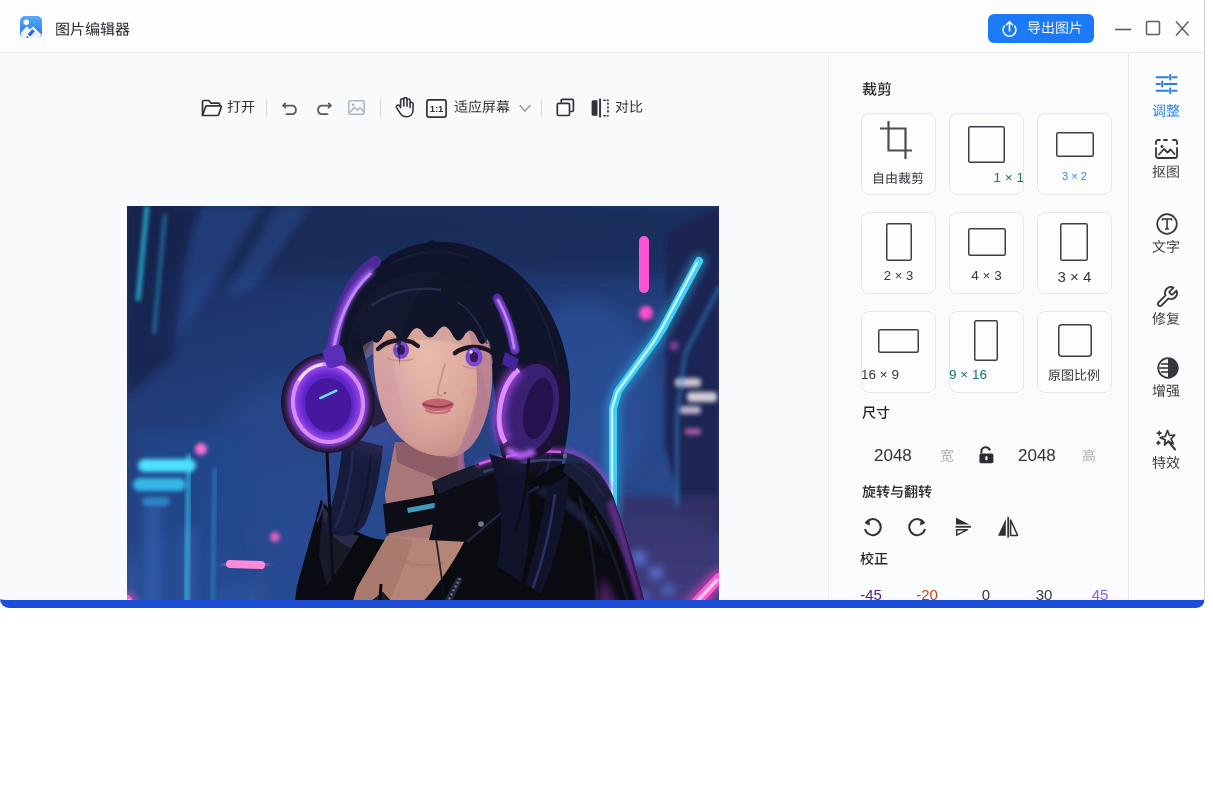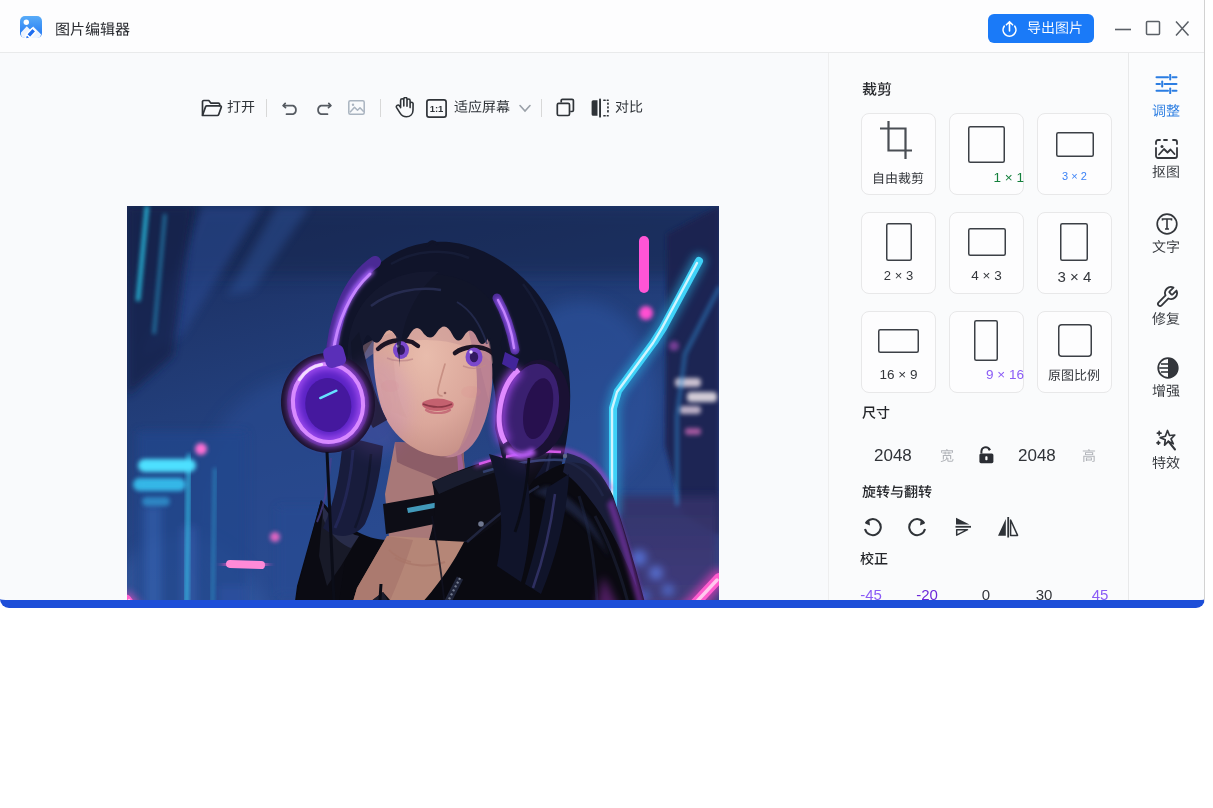--- a/index.html
+++ b/index.html
@@ -402,25 +402,25 @@
       <rect x="0.75" y="0.75" width="36.5" height="26.5" rx="1.5" fill="#fdfdfe" stroke="#3c4046" stroke-width="1.5"></rect>
     </svg>
     <div class="abs" style="left:949px;top:268px;width:75px;text-align:center;font-size:13.5px;color:#34373c">4 × 3</div>
     <svg class="abs" style="left:1060px;top:223px" width="28" height="38">
       <rect x="0.75" y="0.75" width="26.5" height="36.5" rx="1.5" fill="#fdfdfe" stroke="#3c4046" stroke-width="1.5"></rect>
     </svg>
     <div class="abs" style="left:1037px;top:268px;width:75px;text-align:center;font-size:15px;color:#34373c">3 × 4</div>
     <svg class="abs" style="left:878px;top:329px" width="41" height="24">
       <rect x="0.75" y="0.75" width="39.5" height="22.5" rx="1.5" fill="#fdfdfe" stroke="#3c4046" stroke-width="1.5"></rect>
     </svg>
-    <div class="abs" style="left:861px;top:367px;width:75px;text-align:center;font-size:13.5px;color:#34373c">16 × 9</div>
+    <div class="abs" style="left:861px;top:367px;width:75px;font-size:13.5px;color:#34373c">16 × 9</div>
     <svg class="abs" style="left:974px;top:320px" width="24" height="41">
       <rect x="0.75" y="0.75" width="22.5" height="39.5" rx="1.5" fill="#fdfdfe" stroke="#3c4046" stroke-width="1.5"></rect>
     </svg>
-    <div class="abs" style="left:949px;top:367px;width:75px;text-align:right;font-size:13.5px;color:#8b5cf6">9 × 16</div>
+    <div class="abs" style="left:949px;top:367px;width:75px;text-align:left;font-size:13.5px;color:#0f766e">9 × 16</div>
     <svg class="abs" style="left:1058px;top:324px" width="34" height="33">
       <rect x="0.75" y="0.75" width="32.5" height="31.5" rx="3" fill="#fdfdfe" stroke="#3c4046" stroke-width="1.5"></rect>
     </svg>
     <svg style="position:absolute;left:1048px;top:369px;overflow:visible" width="53" height="15">
       <path transform="translate(0,10.9)" d="M4.8 -5.2H10.2V-4.0H4.8ZM4.8 -7.2H10.2V-6.0H4.8ZM9.1 -2.1C9.9 -1.3 10.9 -0.1 11.4 0.5L12.2 0.1C11.7 -0.6 10.6 -1.8 9.9 -2.6ZM4.8 -2.6C4.2 -1.7 3.4 -0.7 2.6 -0.1C2.8 0.1 3.2 0.3 3.4 0.5C4.2 -0.2 5.1 -1.3 5.7 -2.3ZM1.7 -10.2V-6.5C1.7 -4.5 1.6 -1.7 0.5 0.3C0.7 0.4 1.1 0.6 1.3 0.8C2.5 -1.3 2.7 -4.4 2.7 -6.5V-9.3H12.3V-10.2ZM6.9 -9.2C6.8 -8.8 6.6 -8.3 6.4 -7.9H3.8V-3.2H7.0V-0.1C7.0 0.1 7.0 0.2 6.8 0.2C6.6 0.2 5.9 0.2 5.1 0.2C5.3 0.4 5.4 0.8 5.4 1.0C6.4 1.0 7.1 1.0 7.5 0.9C7.9 0.7 8.0 0.5 8.0 -0.0V-3.2H11.2V-7.9H7.4C7.6 -8.3 7.8 -8.6 8.0 -9.0Z M17.9 -3.6C18.9 -3.4 20.2 -3.0 21.0 -2.6L21.4 -3.2C20.6 -3.6 19.3 -4.0 18.3 -4.2ZM16.6 -2.0C18.4 -1.8 20.6 -1.2 21.9 -0.8L22.3 -1.5C21.0 -1.9 18.8 -2.4 17.0 -2.6ZM14.1 -10.3V1.0H15.0V0.5H23.9V1.0H24.9V-10.3ZM15.0 -0.4V-9.5H23.9V-0.4ZM18.4 -9.2C17.7 -8.1 16.6 -7.1 15.5 -6.5C15.7 -6.3 16.0 -6.0 16.2 -5.9C16.6 -6.1 17.0 -6.4 17.4 -6.8C17.8 -6.4 18.3 -6.0 18.8 -5.6C17.7 -5.1 16.4 -4.7 15.3 -4.5C15.4 -4.3 15.6 -3.9 15.7 -3.7C17.0 -4.0 18.4 -4.5 19.6 -5.1C20.7 -4.6 21.9 -4.1 23.2 -3.8C23.3 -4.1 23.5 -4.4 23.7 -4.6C22.6 -4.8 21.4 -5.1 20.4 -5.6C21.4 -6.3 22.2 -7.0 22.7 -7.9L22.2 -8.2L22.0 -8.2H18.7C18.9 -8.4 19.0 -8.7 19.2 -8.9ZM17.9 -7.3 18.0 -7.4H21.4C20.9 -6.9 20.3 -6.4 19.6 -6.0C18.9 -6.4 18.3 -6.9 17.9 -7.3Z M27.6 0.9C27.9 0.7 28.4 0.5 32.0 -0.7C31.9 -0.9 31.9 -1.3 31.9 -1.6L28.7 -0.7V-5.9H31.9V-6.9H28.7V-10.8H27.7V-0.9C27.7 -0.3 27.4 -0.0 27.1 0.1C27.3 0.3 27.5 0.7 27.6 0.9ZM32.9 -10.9V-1.1C32.9 0.3 33.3 0.7 34.5 0.7C34.8 0.7 36.3 0.7 36.5 0.7C37.9 0.7 38.1 -0.2 38.2 -2.8C38.0 -2.9 37.6 -3.1 37.3 -3.2C37.2 -0.8 37.1 -0.2 36.5 -0.2C36.1 -0.2 34.9 -0.2 34.6 -0.2C34.1 -0.2 33.9 -0.4 33.9 -1.1V-4.9C35.4 -5.7 36.9 -6.7 38.1 -7.7L37.2 -8.5C36.5 -7.7 35.2 -6.7 33.9 -5.9V-10.9Z M48.0 -9.4V-2.1H48.8V-9.4ZM50.1 -10.9V-0.3C50.1 -0.1 50.0 -0.0 49.8 0.0C49.6 0.0 48.9 0.0 48.1 -0.0C48.3 0.3 48.4 0.7 48.5 0.9C49.4 0.9 50.1 0.9 50.5 0.8C50.9 0.6 51.0 0.3 51.0 -0.3V-10.9ZM43.7 -3.8C44.1 -3.4 44.7 -3.0 45.0 -2.6C44.4 -1.3 43.6 -0.3 42.7 0.3C42.9 0.5 43.2 0.8 43.3 1.1C45.3 -0.3 46.7 -3.1 47.1 -7.2L46.6 -7.3L46.4 -7.3H44.7C44.9 -8.0 45.1 -8.6 45.2 -9.3H47.4V-10.2H42.9V-9.3H44.2C43.8 -7.2 43.2 -5.3 42.2 -4.0C42.5 -3.8 42.8 -3.5 43.0 -3.4C43.6 -4.2 44.1 -5.2 44.4 -6.4H46.1C46.0 -5.3 45.7 -4.4 45.4 -3.5C45.0 -3.8 44.6 -4.2 44.2 -4.4ZM41.8 -10.9C41.2 -9.0 40.4 -7.1 39.4 -5.9C39.6 -5.6 39.8 -5.1 39.9 -4.9C40.2 -5.3 40.6 -5.8 40.8 -6.3V1.0H41.8V-8.1C42.1 -9.0 42.4 -9.8 42.6 -10.7Z" fill="#34373c"></path>
     </svg>
     <svg style="position:absolute;left:862px;top:406px;overflow:visible" width="29" height="16">
       <path transform="translate(0,11.8)" d="M2.4 -11.2V-7.2C2.4 -4.9 2.2 -1.8 0.4 0.3C0.7 0.5 1.3 1.0 1.5 1.2C3.1 -0.6 3.6 -3.3 3.8 -5.5H7.1C8.0 -2.2 9.6 0.1 12.6 1.1C12.8 0.7 13.2 0.2 13.5 -0.1C10.8 -0.9 9.3 -2.9 8.5 -5.5H12.2V-11.2ZM3.8 -9.9H10.8V-6.8H3.8V-7.2Z M16.2 -5.7C17.2 -4.6 18.3 -3.1 18.7 -2.2L19.9 -2.9C19.4 -3.9 18.3 -5.3 17.3 -6.4ZM22.7 -11.8V-8.9H14.7V-7.6H22.7V-0.7C22.7 -0.4 22.5 -0.2 22.2 -0.2C21.8 -0.2 20.6 -0.2 19.4 -0.3C19.6 0.1 19.9 0.8 20.0 1.2C21.5 1.2 22.6 1.2 23.2 0.9C23.8 0.7 24.1 0.3 24.1 -0.7V-7.6H27.3V-8.9H24.1V-11.8Z" fill="#24262a"></path>
     </svg>
     <div class="abs" style="left:874px;top:446px;width:70px;font-size:17px;color:#303338">2048</div>
@@ -454,22 +454,22 @@
 <path d="M3.7 13.7 L14.5 13.7 L3.7 19.2 Z" fill="none" stroke="#2f3338" stroke-width="1.5" stroke-linejoin="round"></path>
 </svg>
     <svg class="abs" style="left:997px;top:516px" width="22" height="22" viewBox="0 0 22 22">
 <path d="M8.8 3 L8.8 19.8 L1 19.8 Z" fill="#2f3338"></path>
 <line x1="11.2" y1="1" x2="11.2" y2="21.5" stroke="#2f3338" stroke-width="1.8"></line>
 <path d="M13.6 19.4 L13.6 4 L20.6 19.4 Z" fill="none" stroke="#2f3338" stroke-width="1.5" stroke-linejoin="round"></path>
 </svg>
     <svg style="position:absolute;left:860px;top:552px;overflow:visible" width="29" height="16">
       <path transform="translate(0,11.8)" d="M10.0 -7.8C10.9 -6.9 12.0 -5.6 12.4 -4.8L13.4 -5.6C12.9 -6.5 11.8 -7.6 10.9 -8.5ZM8.0 -11.5C8.4 -11.0 8.8 -10.3 9.0 -9.8H5.6V-8.6H13.4V-9.8H9.3L10.3 -10.2C10.1 -10.7 9.6 -11.4 9.1 -11.9ZM10.5 -5.9C10.2 -4.8 9.8 -3.9 9.3 -3.1C8.6 -3.9 8.1 -4.8 7.8 -5.8L6.9 -5.6C7.5 -6.3 8.1 -7.1 8.6 -7.8L7.4 -8.4C6.9 -7.4 6.0 -6.2 5.1 -5.5C5.4 -5.3 5.8 -5.0 6.0 -4.7C6.2 -4.9 6.5 -5.1 6.7 -5.4C7.1 -4.2 7.7 -3.1 8.4 -2.1C7.5 -1.2 6.4 -0.4 5.0 0.2C5.2 0.4 5.6 0.9 5.8 1.2C7.2 0.6 8.3 -0.2 9.3 -1.1C10.2 -0.2 11.4 0.6 12.7 1.1C12.9 0.7 13.3 0.2 13.6 -0.1C12.2 -0.5 11.1 -1.2 10.1 -2.1C10.9 -3.1 11.4 -4.2 11.8 -5.5ZM2.6 -11.8V-8.9H0.8V-7.7H2.3C1.9 -5.9 1.2 -3.7 0.4 -2.6C0.6 -2.3 0.9 -1.7 1.0 -1.3C1.6 -2.2 2.1 -3.7 2.6 -5.2V1.2H3.8V-5.5C4.1 -4.7 4.5 -3.9 4.7 -3.4L5.5 -4.4C5.2 -4.9 4.1 -6.7 3.8 -7.2V-7.7H5.3V-8.9H3.8V-11.8Z M16.5 -7.2V-0.7H14.7V0.6H27.4V-0.7H22.1V-4.8H26.3V-6.1H22.1V-9.5H26.9V-10.8H15.2V-9.5H20.7V-0.7H17.9V-7.2Z" fill="#24262a"></path>
     </svg>
-    <div class="abs" style="left:849px;top:586px;width:44px;text-align:center;font-size:15px;color:#8b5cf6">-45</div>
-    <div class="abs" style="left:905px;top:586px;width:44px;text-align:center;font-size:15px;color:#6d28d9">-20</div>
+    <div class="abs" style="left:849px;top:586px;width:44px;text-align:center;font-size:15px;color:#4c1d95">-45</div>
+    <div class="abs" style="left:905px;top:586px;width:44px;text-align:center;font-size:15px;color:#c2410c">-20</div>
     <div class="abs" style="left:964px;top:586px;width:44px;text-align:center;font-size:15px;color:#34373c">0</div>
     <div class="abs" style="left:1022px;top:586px;width:44px;text-align:center;font-size:15px;color:#34373c">30</div>
     <div class="abs" style="left:1078px;top:586px;width:44px;text-align:center;font-size:15px;color:#8b5cf6">45</div>
     <div class="abs" style="left:861px;top:615px;width:116px;height:7px;border-radius:4px;background:#4594e9"></div>
   <div class="sidebar"></div>
   <svg class="abs" style="left:1155px;top:74px" width="23" height="20" viewBox="0 0 23 20" fill="none" stroke="#2b7de2" stroke-width="2" stroke-linecap="round">
 <line x1="1.5" y1="3.2" x2="13" y2="3.2"></line>
       <line x1="17.5" y1="3.2" x2="21.5" y2="3.2"></line>
       <line x1="15.2" y1="0.8" x2="15.2" y2="5.6"></line>
 <line x1="1.5" y1="10" x2="5" y2="10"></line>

